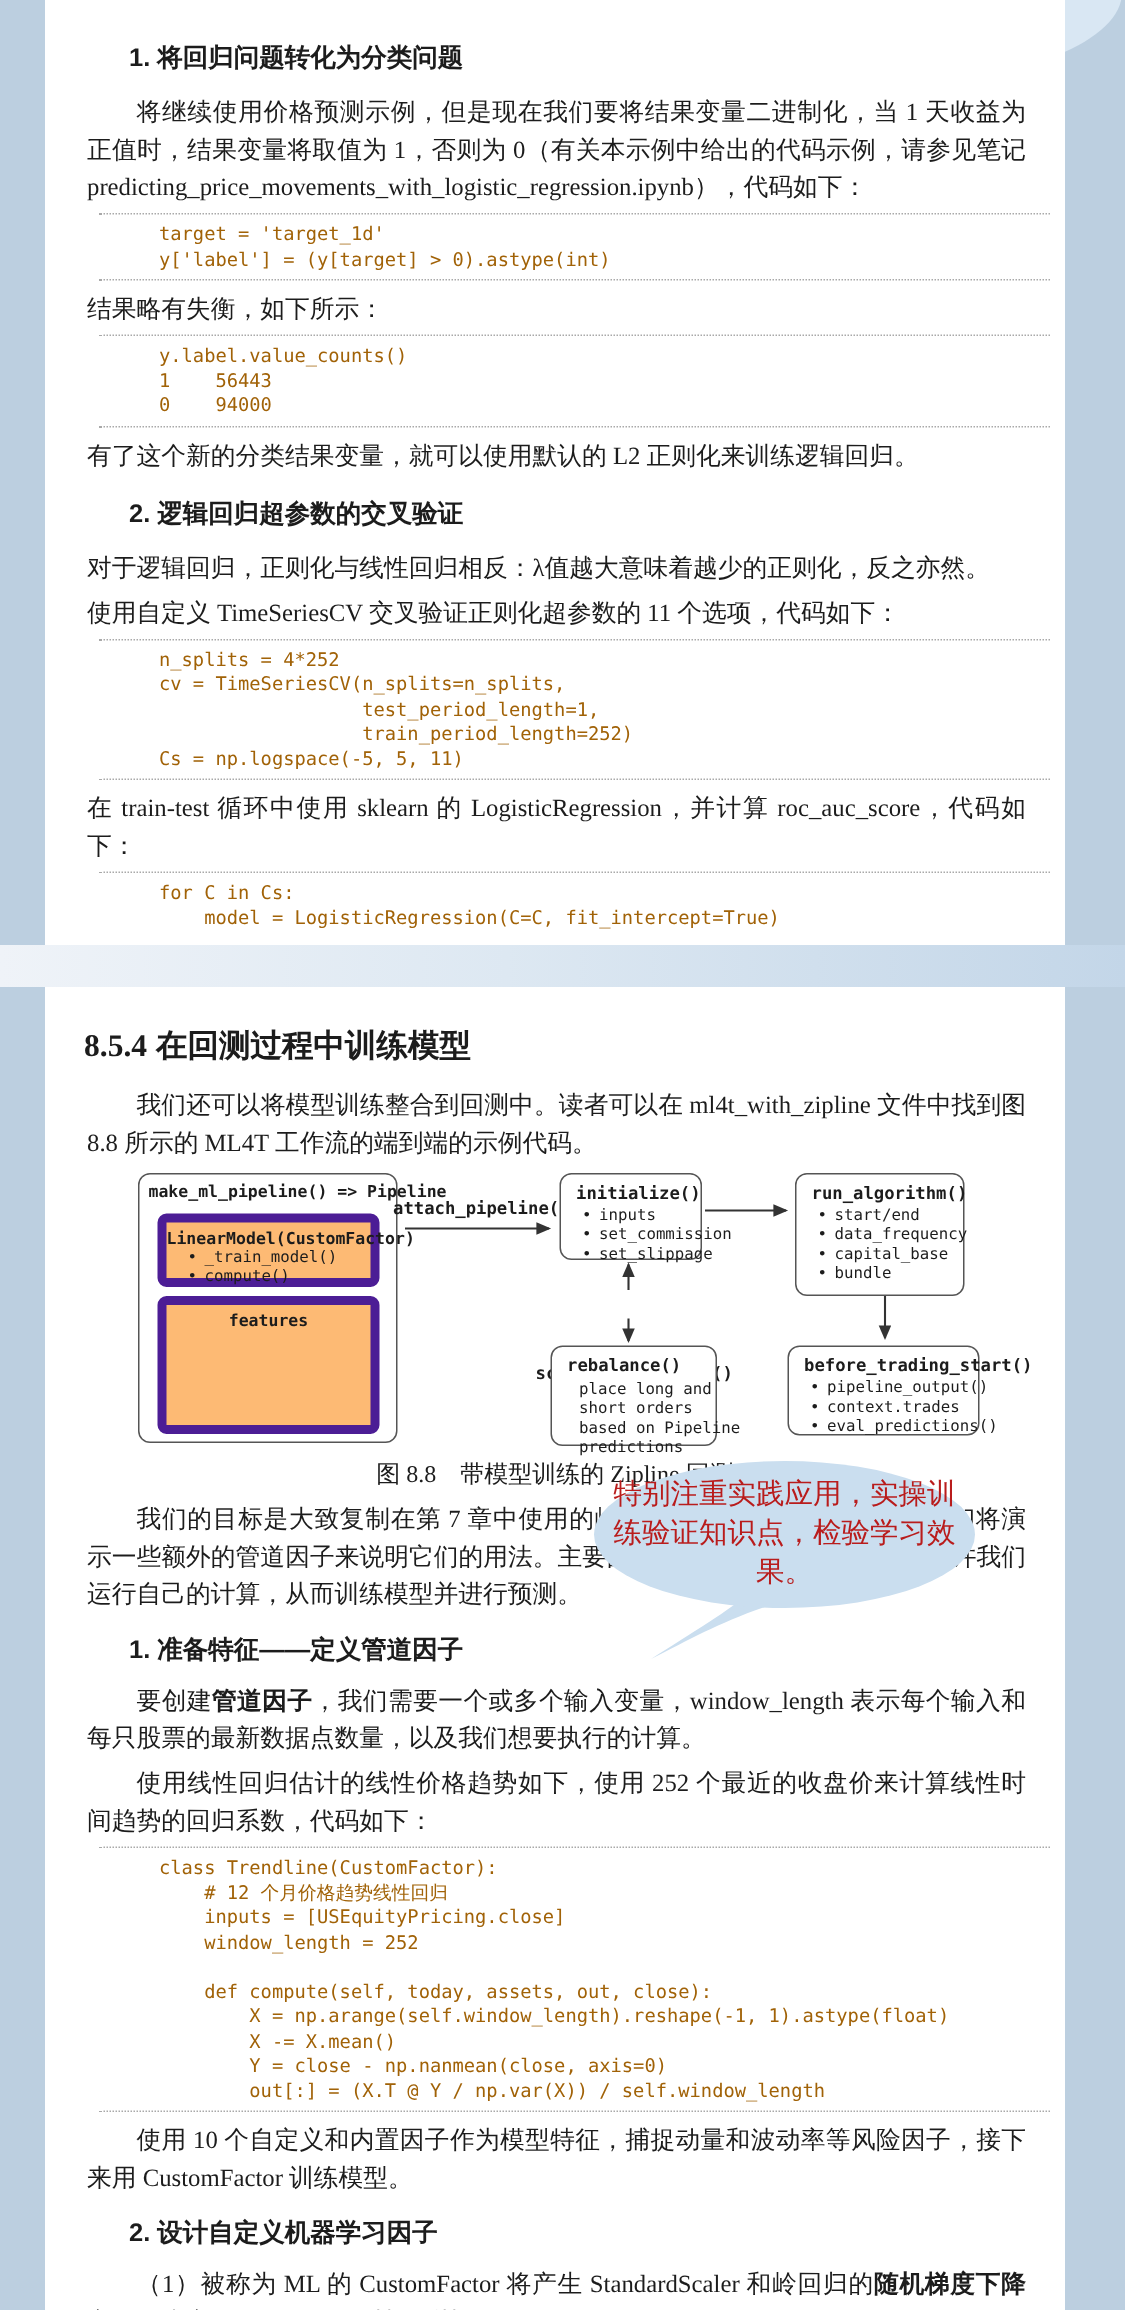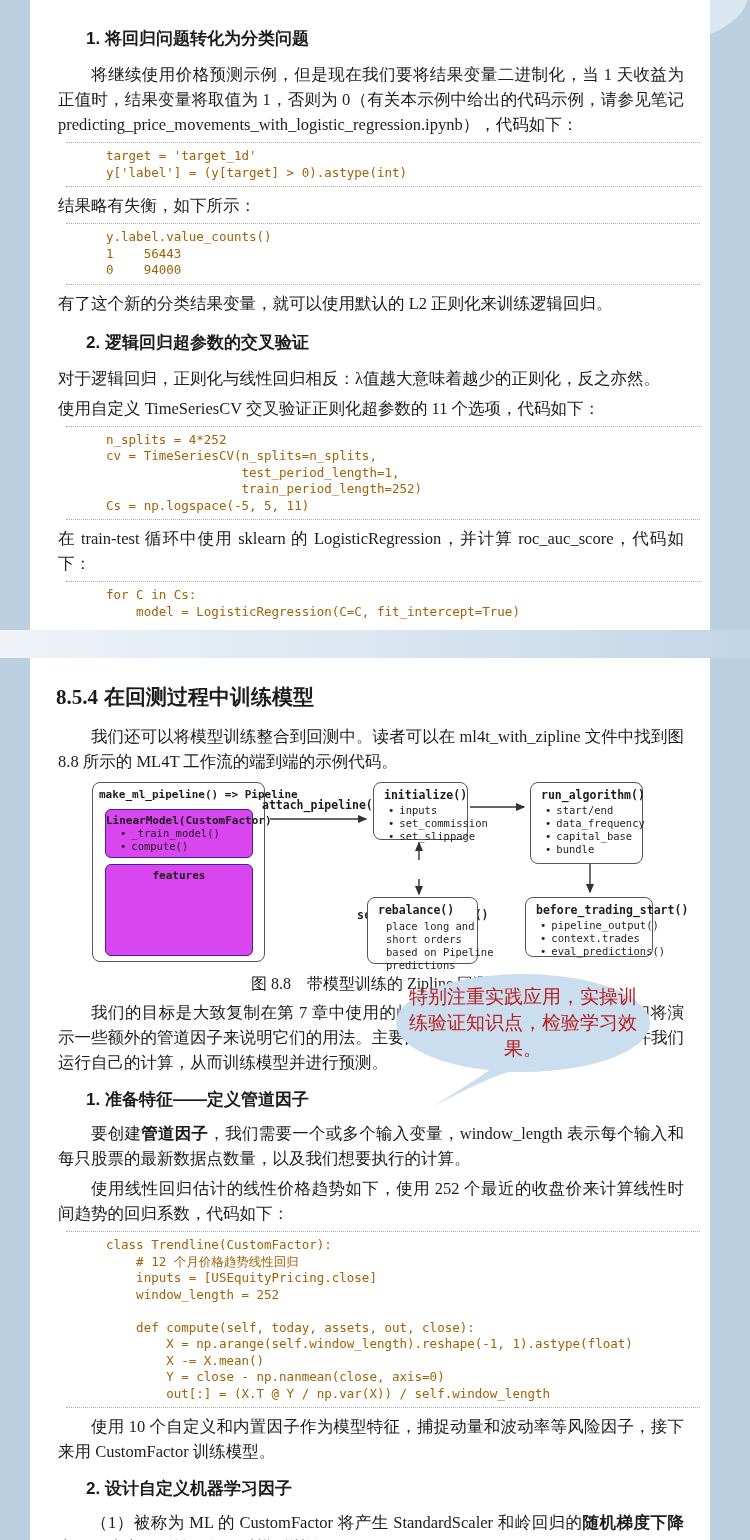--- a/index.html
+++ b/index.html
@@ -29,21 +29,21 @@
   .b{font-weight:bold;}
   
   .diagram{position:relative;height:184px;margin:8px 0 0 0;
            font-family:"DejaVu Sans Mono","Liberation Mono",monospace;}
   .dbox{position:absolute;background:#fff;border:1.5px solid #555;border-radius:8px;
         box-sizing:border-box;}
   .dbox .dtitle{font-weight:bold;font-size:11.5px;line-height:14px;padding:5px 4px 2px 10px;}
   .dlist{padding:0 2px 2px 14px;}
   .dlist .ditem{font-size:10.5px;line-height:13px;white-space:nowrap;}
   .dlist .ditem::before{content:"\2022";margin-right:5px;}
-  .graybox{position:absolute;background:#d946ef;border:1px solid #4c1d95;border-radius:6px;
+  .graybox{position:absolute;background:#fdba74;border:6px solid #4c1d95;border-radius:6px;
            box-sizing:border-box;}
   .graybox .gtitle{font-weight:bold;font-size:11px;line-height:13px;text-align:center;padding-top:4px;}
   .dlabel{position:absolute;font-weight:bold;font-size:11.5px;line-height:14px;text-align:center;
           white-space:nowrap;}
   .rebody{font-size:10.5px;line-height:13px;padding:1px 2px 2px 18px;white-space:pre;}
   .arrows{position:absolute;left:0;top:0;}
   
   .bubble{position:absolute;left:366px;top:316px;width:254px;height:98px;border-radius:50%;
           background:#cadeef;z-index:5;display:flex;align-items:center;justify-content:center;}
   .bubble-text{font-family:"Liberation Sans","DejaVu Sans",sans-serif;font-weight:normal;

